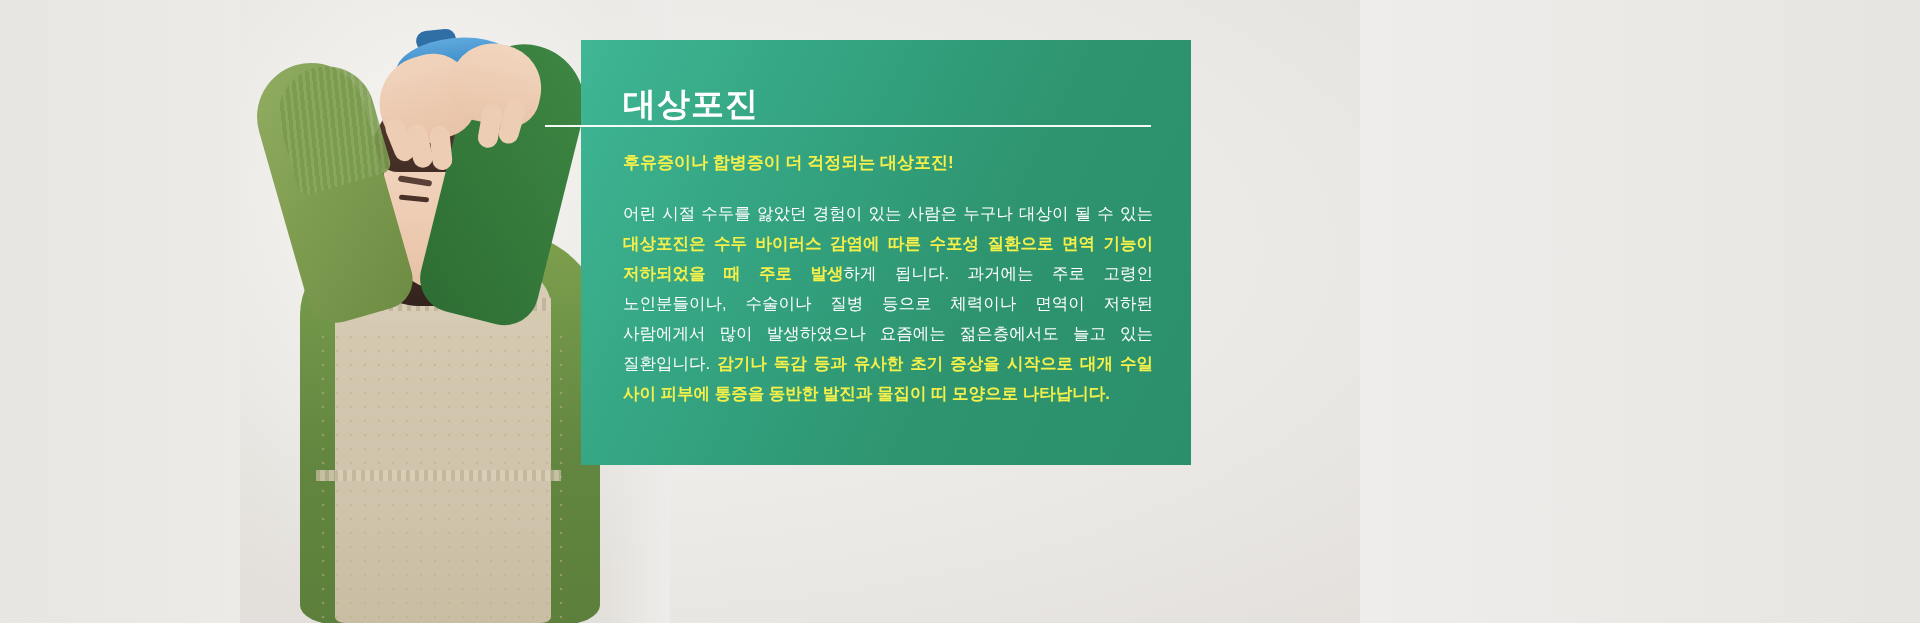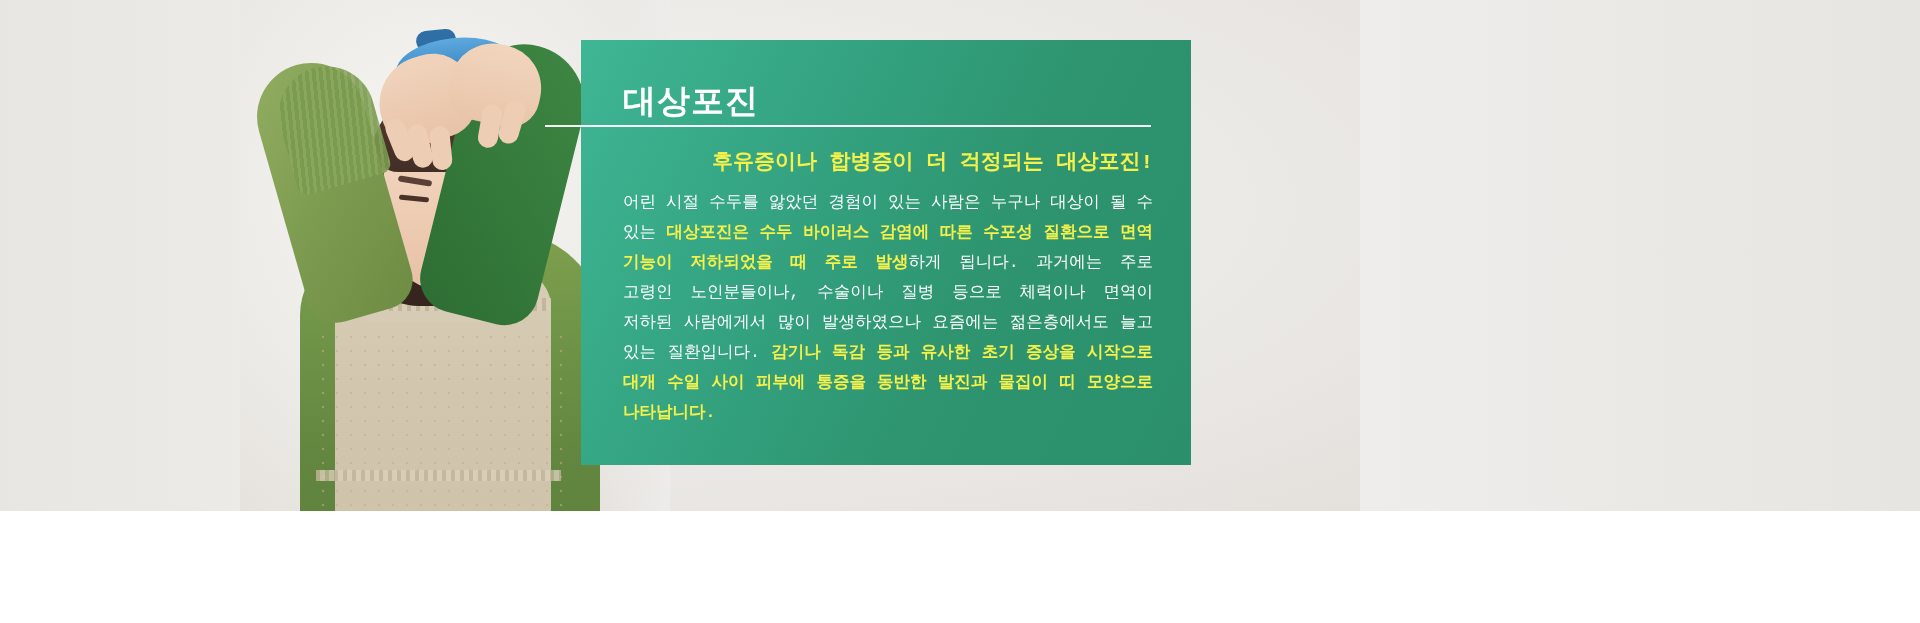--- a/index.html
+++ b/index.html
@@ -3,23 +3,23 @@
 <meta charset="utf-8">
 <style>
   html, body {
     margin: 0;
     padding: 0;
     background: #ffffff;
   }
   #stage {
     position: relative;
     width: 1920px;
-    height: 511px;
+    height: 623px;
     overflow: hidden;
-    font-family: Liberation Mono, monospace;
+    font-family: Liberation Sans, sans-serif;
   }
 
   
   .bg-base {
     position: absolute;
     inset: 0;
     background: #eeecea;
   }
   .bg-vignette {
     position: absolute;
@@ -302,24 +302,24 @@
     font-size: 16.5px;
     line-height: 30px;
     text-align: justify;
     text-justify: inter-character;
     word-break: keep-all;
   }
   .lead {
     display: block;
     color: #f5f04a;
     font-weight: bold;
-    font-size: 21px;
+    font-size: 17px;
     line-height: 30px;
-    margin-bottom: 10px;
-    text-align: right;
+    margin-bottom: 20px;
+    text-align: left;
   }
   .hl {
     color: #f5f04a;
     font-weight: bold;
   }
 </style>
 </head>
 <body>
 
 <div id="stage">

